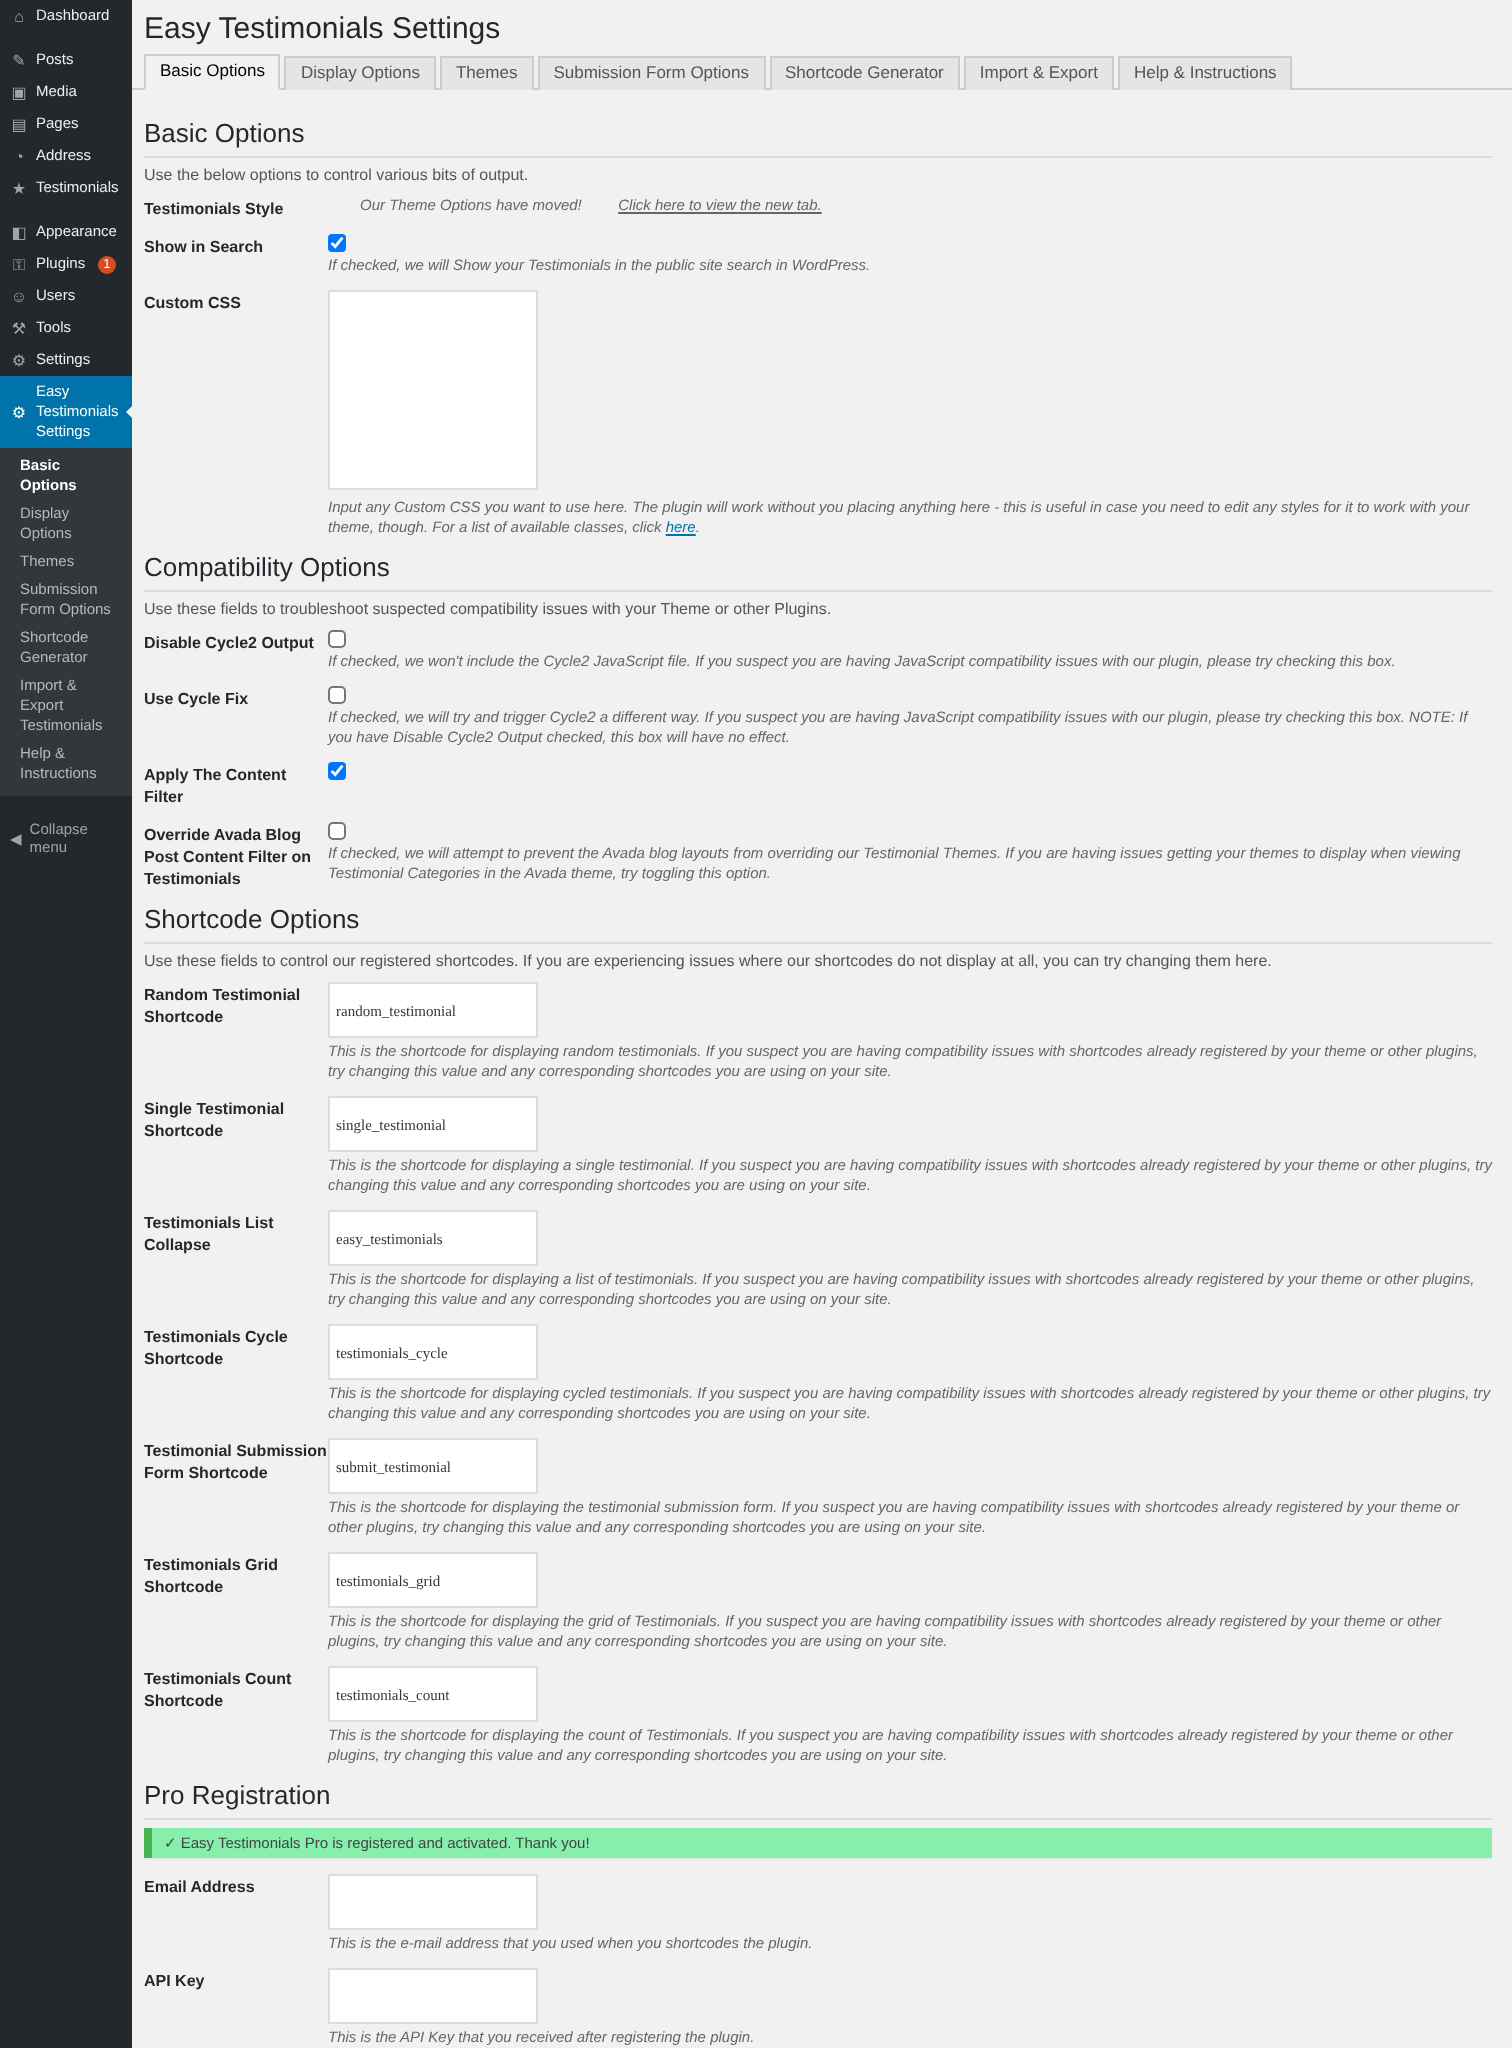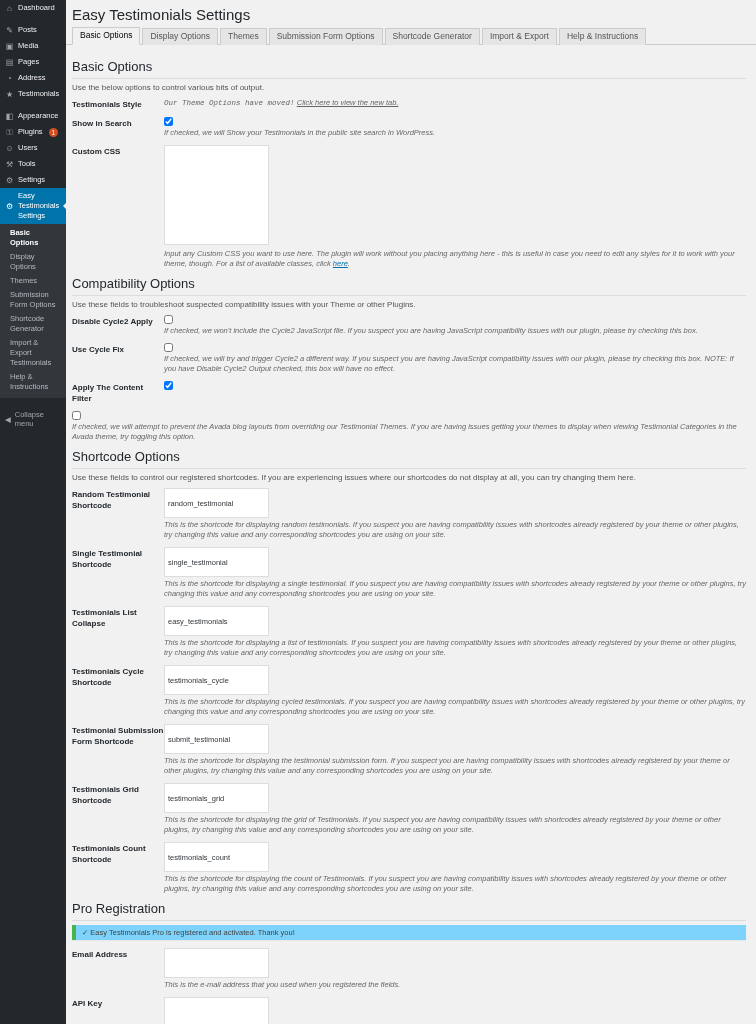--- a/index.html
+++ b/index.html
@@ -85,33 +85,33 @@
   .form-row { display:flex; margin-bottom:7px;justify-content:flex-end; }
   .form-label {
     width:92px; flex:0 0 92px; font-size:8px; font-weight:bold;
     color:#23282d; padding-top:1px; line-height:11px;
   }
   .form-field { flex:1; font-size:8px; }
   .desc { font-style:italic; color:#666; font-size:7.5px; line-height:10px; margin-top:2px; }
   .desc a { color:#0073aa; }
   a { color:#0073aa; }
   input[type="text"], input[type="email"] {
-    border:1px solid #ddd; background:#fff; height:17px;
-    font-size:7.5px; padding:14px 3px; color:#32373c;
-    font-family:Liberation Sans, sans-serif; width:105px;
+    border:1px solid #ddd; background:#fff; height:28px;
+    font-size:7.5px; padding:1px 3px; color:#32373c;
+    font-family:Liberation Serif, serif; width:105px;
   }
   textarea {
     border:1px solid #ddd; background:#fff; width:105px; height:100px;
     resize:none; font-family:"Liberation Mono", monospace; font-size:7.5px;
   }
   input[type="checkbox"] {
     width:9px; height:9px; margin:0; vertical-align:top;
   }
   .notice-success {
-    border-left:4px solid #46b450; background:#7dd3fc; padding:3px 6px;
+    border-left:4px solid #46b450; background:#86efac; padding:3px 6px;
     font-size:7.5px; color:#444; margin:4px 0 8px 0;
     box-shadow:0 1px 1px rgba(0,0,0,.04);
   }
   .button-primary {
     background:#0085ba; border:1px solid #0073aa; color:#fff;
     font-size:7.5px; padding:2px 6px; border-radius:2px;
     box-shadow:0 1px 0 #006799; cursor:pointer;
     font-family:"Liberation Sans", sans-serif;
   }
 </style>
@@ -200,21 +200,21 @@
   </div>
 
   <div class="content">
 
     <h2 class="section">Basic Options</h2>
     <p class="section-desc">Use the below options to control various bits of output.</p>
 
     <div class="form-row">
       <div class="form-label">Testimonials Style</div>
       <div class="form-field">
-        <span class="desc" style="margin:0;font-family:Liberation Mono, monospace;">Our Theme Options have moved!</span>
+        <span class="desc" style="margin:16px;">Our Theme Options have moved!</span>
         <a class="desc" style="margin:0;" href="#">Click here to view the new tab.</a>
       </div>
     </div>
 
     <div class="form-row">
       <div class="form-label">Show in Search</div>
       <div class="form-field">
         <input type="checkbox" checked="" style="">
         <div class="desc">If checked, we will Show your Testimonials in the public site search in WordPress.</div>
       </div>
@@ -228,21 +228,21 @@
           <span>Input any Custom CSS you want to use here. The plugin will work without you placing anything here - this is useful in case you need to edit any styles for it to work with your theme, though. For a list of available classes, click</span>
           <a href="#">here</a>.
         </div>
       </div>
     </div>
 
     <h2 class="section">Compatibility Options</h2>
     <p class="section-desc">Use these fields to troubleshoot suspected compatibility issues with your Theme or other Plugins.</p>
 
     <div class="form-row">
-      <div class="form-label">Disable Cycle2 Apply</div>
+      <div class="form-label">Disable Cycle2 Output</div>
       <div class="form-field">
         <input type="checkbox" style="">
         <div class="desc">If checked, we won't include the Cycle2 JavaScript file. If you suspect you are having JavaScript compatibility issues with our plugin, please try checking this box.</div>
       </div>
     </div>
 
     <div class="form-row">
       <div class="form-label">Use Cycle Fix</div>
       <div class="form-field">
         <input type="checkbox" style="">
@@ -251,20 +251,21 @@
     </div>
 
     <div class="form-row">
       <div class="form-label">Apply The Content Filter</div>
       <div class="form-field">
         <input type="checkbox" checked="" style="">
       </div>
     </div>
 
     <div class="form-row">
+      <div class="form-label">Override Avada Blog Post Content Filter on Testimonials</div>
       <div class="form-field">
         <input type="checkbox" style="">
         <div class="desc">If checked, we will attempt to prevent the Avada blog layouts from overriding our Testimonial Themes. If you are having issues getting your themes to display when viewing Testimonial Categories in the Avada theme, try toggling this option.</div>
       </div>
     </div>
 
     <h2 class="section">Shortcode Options</h2>
     <p class="section-desc">Use these fields to control our registered shortcodes. If you are experiencing issues where our shortcodes do not display at all, you can try changing them here.</p>
 
     <div class="form-row">
@@ -323,21 +324,21 @@
       </div>
     </div>
 
     <h2 class="section">Pro Registration</h2>
     <div class="notice-success">✓ Easy Testimonials Pro is registered and activated. Thank you!</div>
 
     <div class="form-row">
       <div class="form-label">Email Address</div>
       <div class="form-field">
         <input type="email" value="" style="">
-        <div class="desc">This is the e-mail address that you used when you registered the fields.</div>
+        <div class="desc">This is the e-mail address that you used when you shortcodes the plugin.</div>
       </div>
     </div>
 
     <div class="form-row">
       <div class="form-label">API Key</div>
       <div class="form-field">
         <input type="text" value="" style="">
         <div class="desc">This is the API Key that you received after registering the plugin.</div>
       </div>
     </div>

